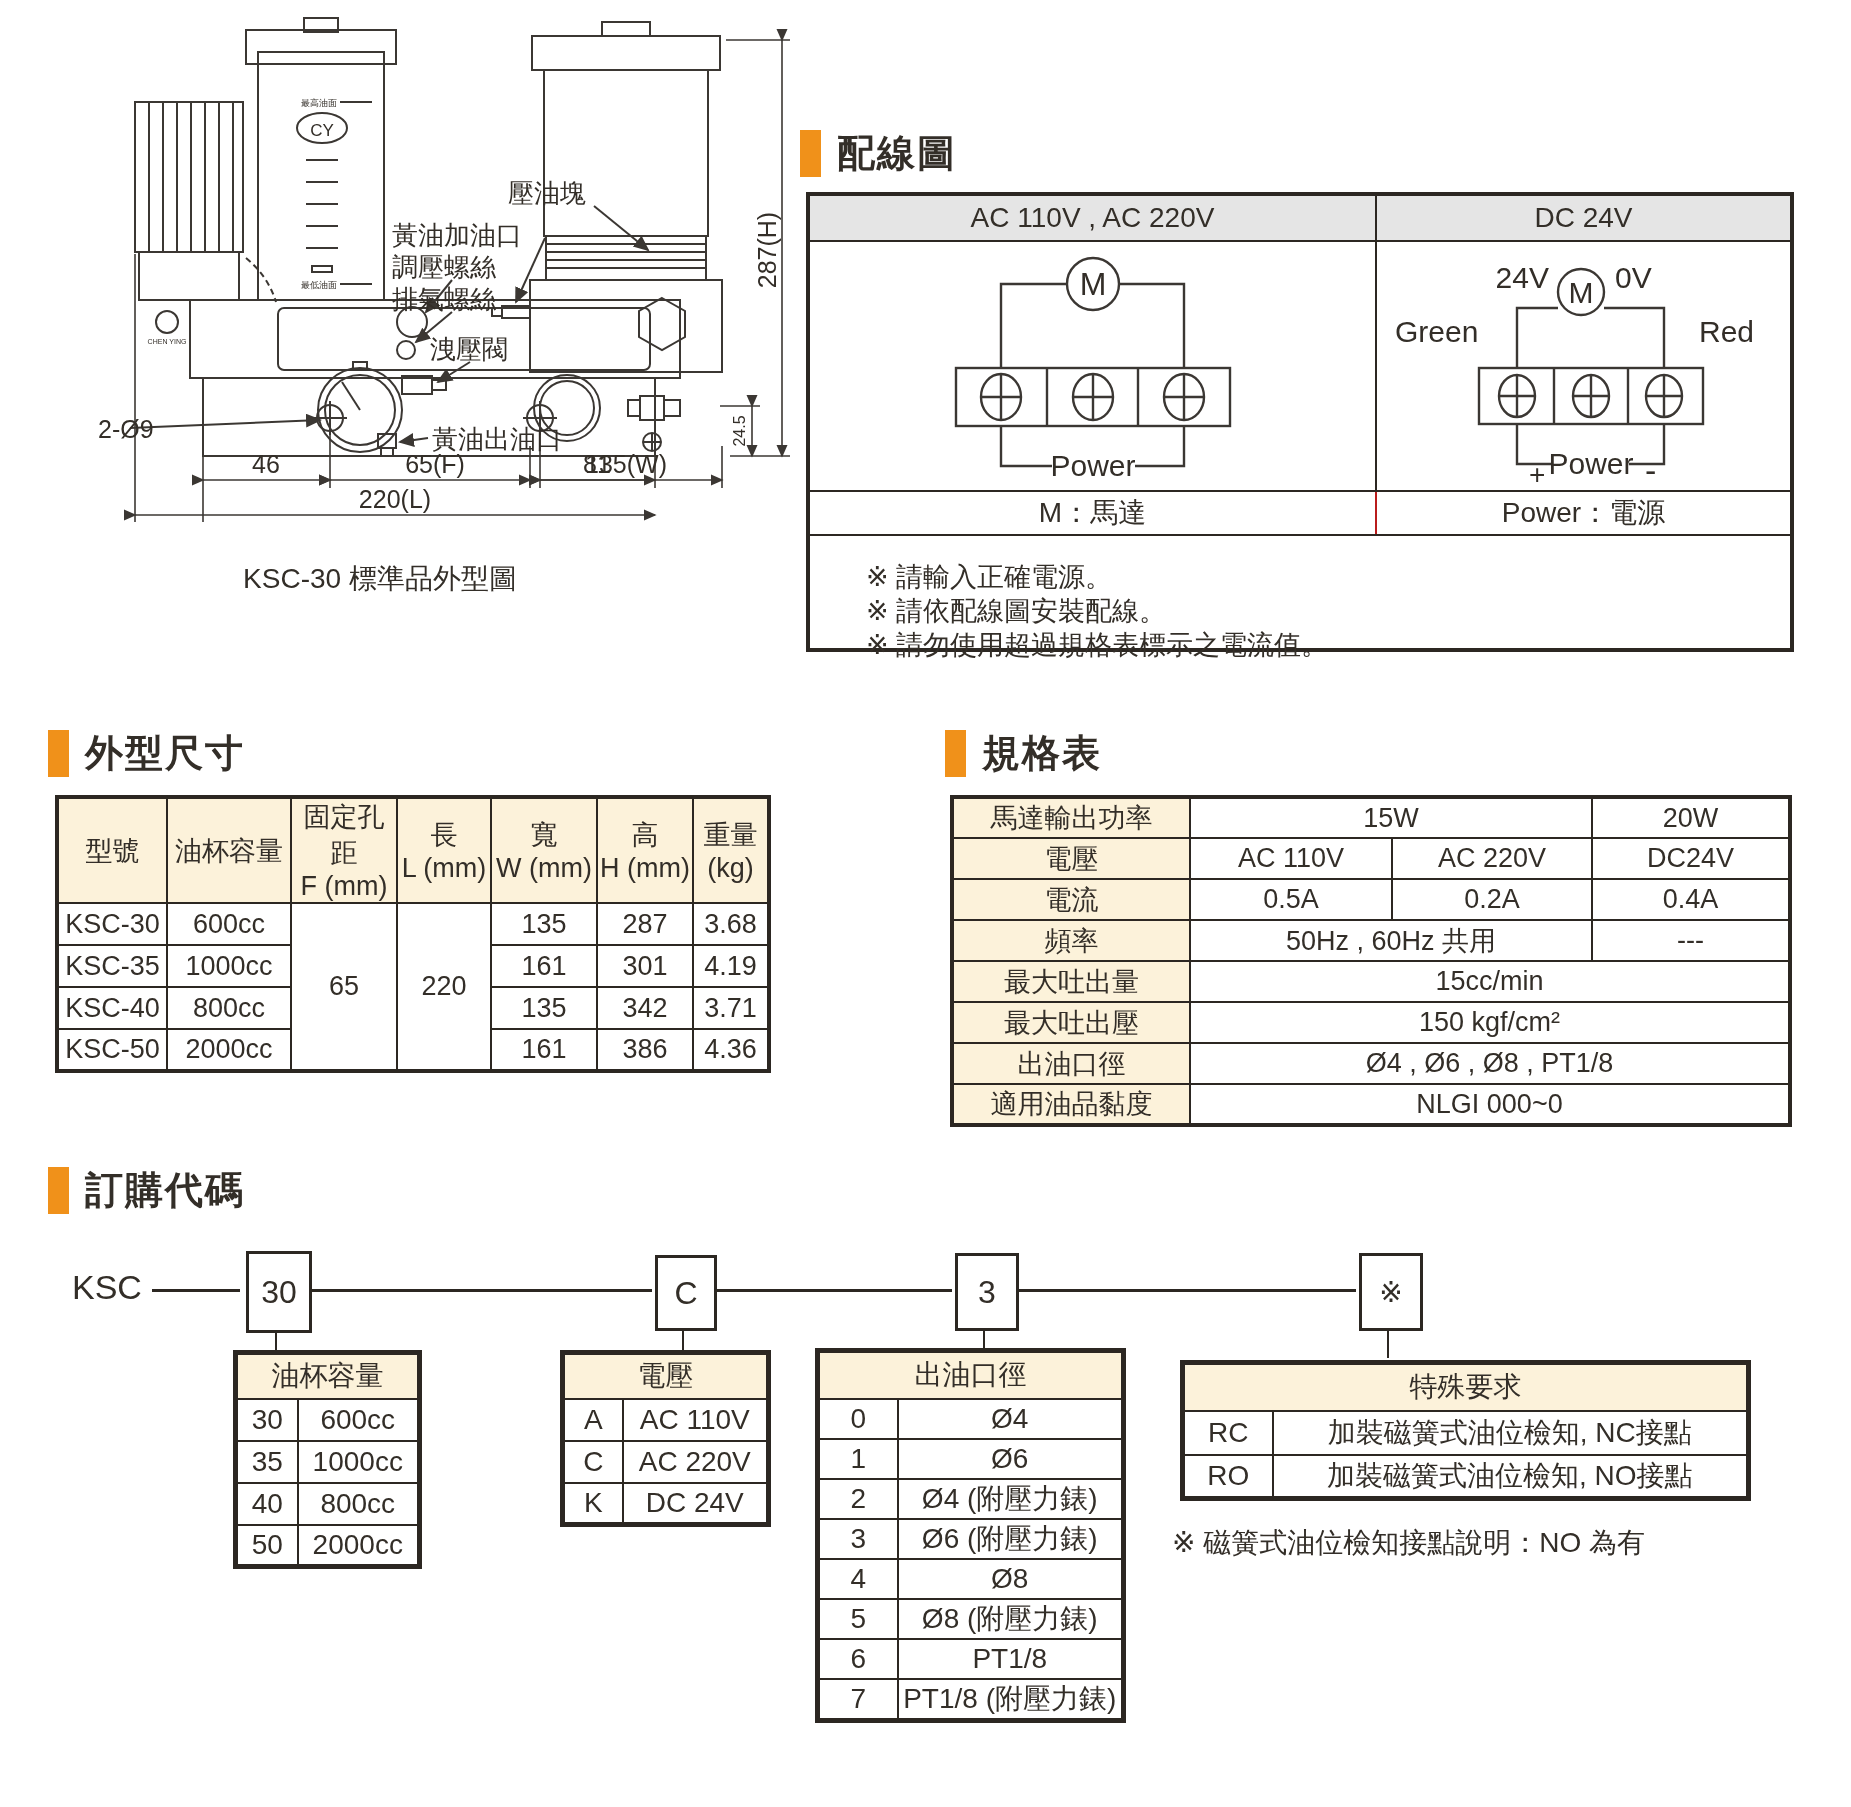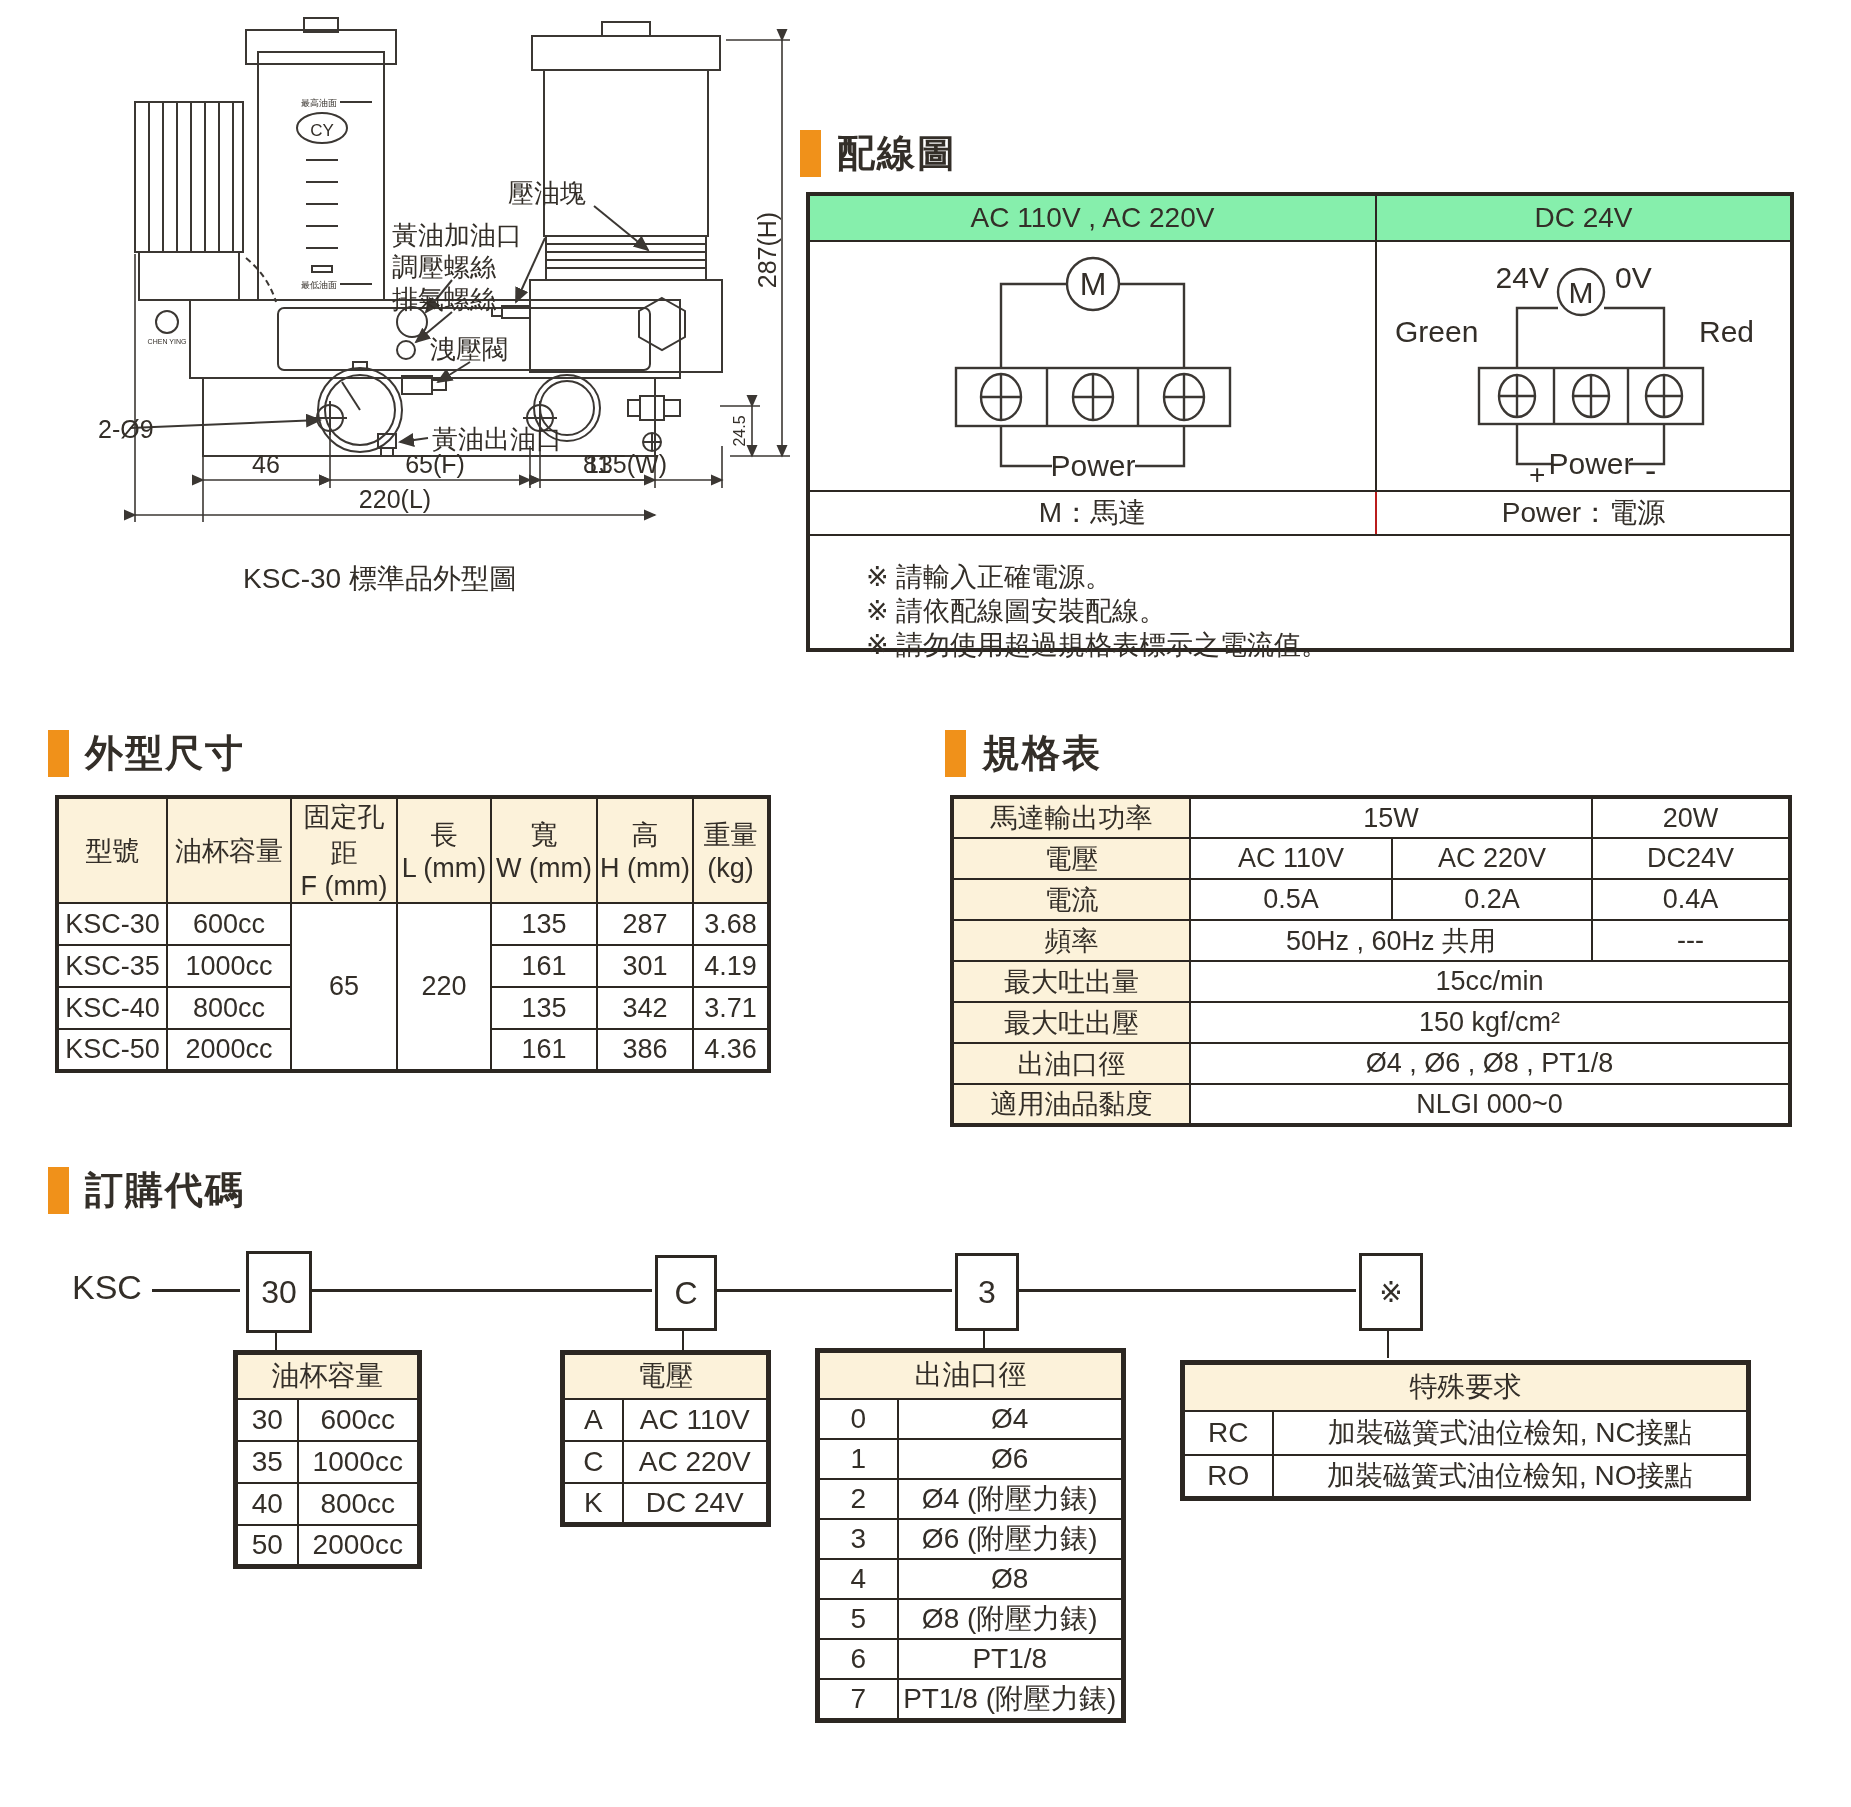--- a/index.html
+++ b/index.html
@@ -20,21 +20,21 @@
   .ord td{border:2px solid #2c2722;text-align:center;vertical-align:middle;
           font-size:28px;color:#332e28;padding:0;}
   .ord td.hd{background:#fcf2da;}
   .hline{position:absolute;background:#2c2722;height:3px;}
   .vline{position:absolute;background:#2c2722;width:2px;}
   .codebox{position:absolute;border:3px solid #2c2722;background:#fff;display:flex;
            align-items:center;justify-content:center;font-size:32px;color:#332e28;}
   
   #wiring-table{position:absolute;left:806px;top:192px;width:980px;height:452px;
                 border:4px solid #2c2722;background:#fff;display:flex;flex-direction:column;}
-  .w-head{height:44px;display:flex;border-bottom:2px solid #2c2722;background:#86efac;
+  .w-head{height:44px;display:flex;border-bottom:2px solid #2c2722;background:#e5e5e5;
           font-size:28px;color:#332e28;flex:none;}
   .w-head .c1{width:565px;border-right:2px solid #2c2722;display:flex;align-items:center;justify-content:center;}
   .w-head .c2{flex:1;display:flex;align-items:center;justify-content:center;}
   .w-body{height:248px;display:flex;flex:none;}
   .w-body .p1{width:565px;border-right:2px solid #2c2722;}
   .w-body .p2{flex:1;}
   .w-leg{height:42px;display:flex;border-top:2px solid #2c2722;border-bottom:2px solid #2c2722;
          font-size:28px;color:#332e28;flex:none;}
   .w-leg .c1{width:565px;border-right:2px solid #b91c1c;display:flex;align-items:center;justify-content:center;}
   .w-leg .c2{flex:1;display:flex;align-items:center;justify-content:center;}
@@ -541,15 +541,16 @@
           <td>加裝磁簧式油位檢知, NC接點</td>
         </tr>
     <tr style="height:44px;">
           <td>RO</td>
           <td>加裝磁簧式油位檢知, NO接點</td>
         </tr>
   </tbody>
     </table>
 
   <div class="ord-note">
+    <div>※ 磁簧式油位檢知接點說明：NO 為有</div>
   </div>
 
 </div>
 
 </body></html>

